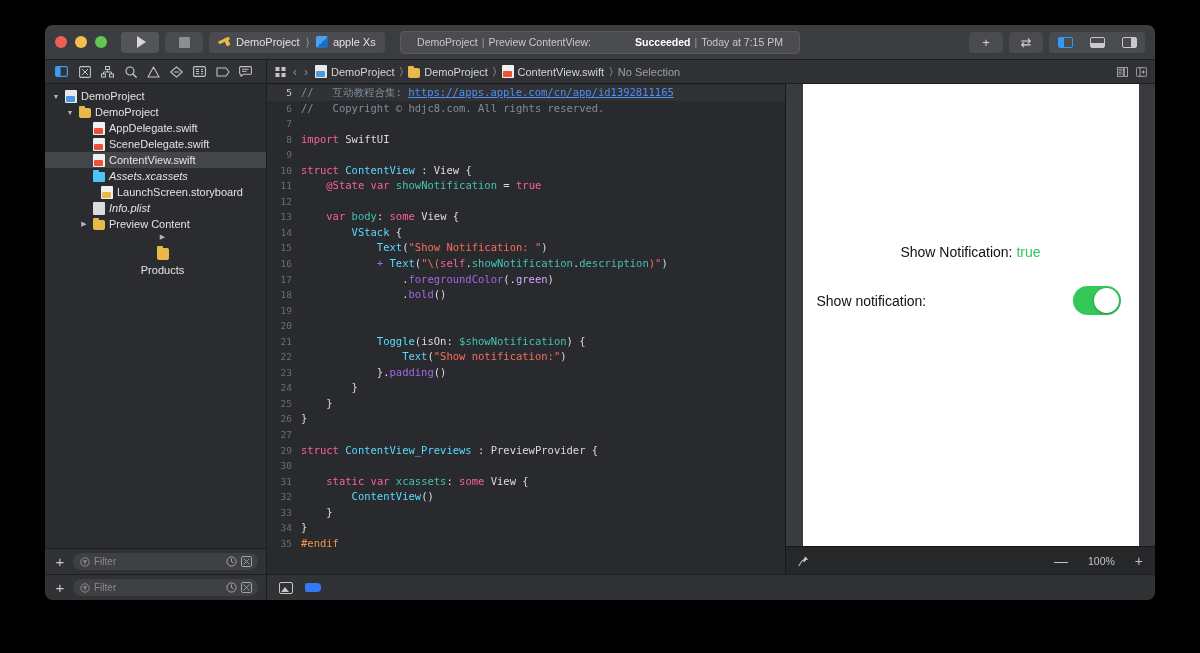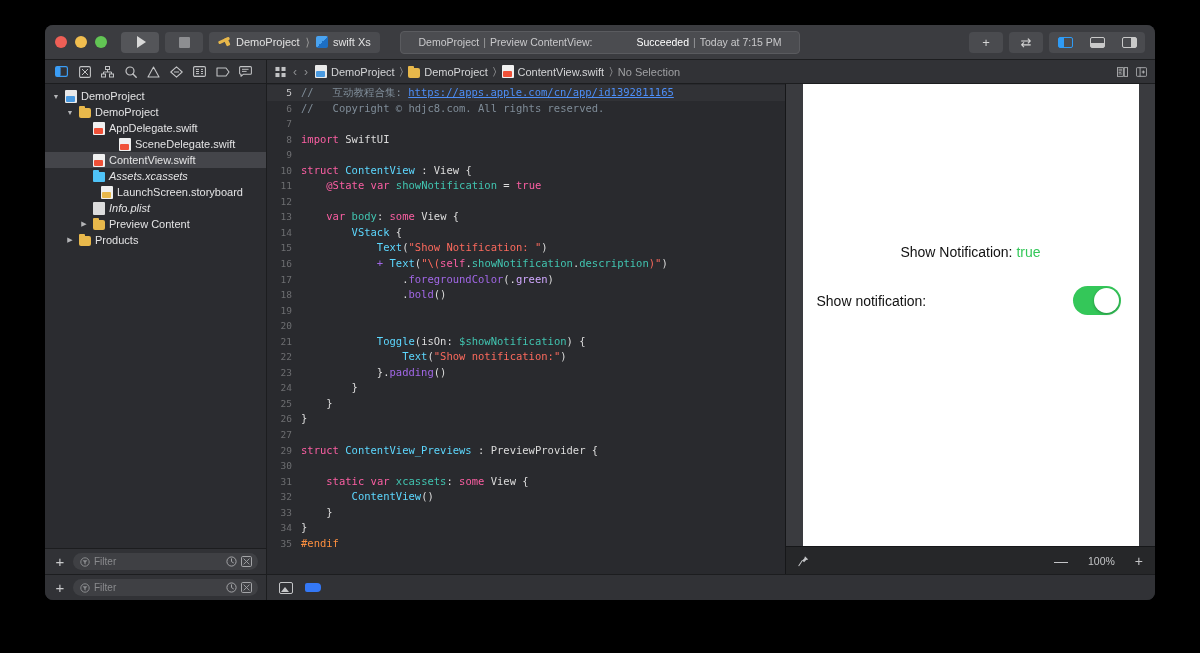--- a/index.html
+++ b/index.html
@@ -89,21 +89,21 @@
     position: absolute; left: 50%; transform: translateX(-50%);
     width: 400px; height: 23px;
     background: #4b4c50;
     border: 1px solid #5a5b5f;
     border-radius: 4px;
     display: flex; align-items: center; justify-content: center;
     font-size: 10.5px; color: #c9c9cb;
     gap: 4px;
     white-space: nowrap;
   }
-  .statusbar .strong { color: #ffffff; font-weight: normal; padding-left: 40px; }
+  .statusbar .strong { color: #ffffff; font-weight: bold; padding-left: 40px; }
   .statusbar .pipe { color: #9b9c9e; }
 
   .tb-right { margin-left: auto; display: flex; align-items: center; gap: 6px; }
   .icon-btn {
     width: 34px; height: 21px;
     background: #4a4b4f; border-radius: 4px;
     display: flex; align-items: center; justify-content: center;
     color: #d5d5d5; font-size: 13px;
   }
   .seg {
@@ -351,21 +351,21 @@
       </div>
       <div class="tb-btn flat">
         <div class="stop-sq"></div>
       </div>
 
       <div class="scheme">
         <span class="hammer"></span>
         <span>DemoProject</span>
         <span class="sep">⟩</span>
         <span class="devicon"></span>
-        <span>swift Xs</span>
+        <span>apple Xs</span>
       </div>
 
       <div class="statusbar">
         <span>DemoProject</span>
         <span class="pipe">|</span>
         <span>Preview ContentView:</span>
         <span class="strong">Succeeded</span>
         <span class="pipe">|</span>
         <span>Today at 7:15 PM</span>
       </div>
@@ -460,21 +460,21 @@
             <div class="row" style="padding-left: 20px;">
               <span class="tw">▼</span>
               <span class="ficon ic-folder"></span>
               <span>DemoProject</span>
             </div>
             <div class="row" style="padding-left: 34px;">
               <span class="tw"></span>
               <span class="ficon ic-file swift"></span>
               <span>AppDelegate.swift</span>
             </div>
-            <div class="row" style="padding-left: 34px; margin-left: 26px;">
+            <div class="row" style="padding-left: 34px;">
               <span class="tw"></span>
               <span class="ficon ic-file swift"></span>
               <span>SceneDelegate.swift</span>
             </div>
             <div class="row selected" style="padding-left: 34px;">
               <span class="tw"></span>
               <span class="ficon ic-file swift"></span>
               <span>ContentView.swift</span>
             </div>
             <div class="row" style="padding-left: 34px; font-style: italic;">
@@ -490,21 +490,21 @@
             <div class="row" style="padding-left: 34px; font-style: italic;">
               <span class="tw"></span>
               <span class="ficon ic-file plist"></span>
               <span>Info.plist</span>
             </div>
             <div class="row" style="padding-left: 34px;">
               <span class="tw">▶</span>
               <span class="ficon ic-folder"></span>
               <span>Preview Content</span>
             </div>
-            <div class="row" style="padding-left: 20px;">
+            <div class="row" style="padding-left: 20px; flex-direction: column;">
               <span class="tw">▶</span>
               <span class="ficon ic-folder"></span>
               <span>Products</span>
             </div>
           </div>
 
         <div class="nav-filter">
           <span class="plusbtn">+</span>
           <div class="filterfield">
             <span class="mini-ic">

